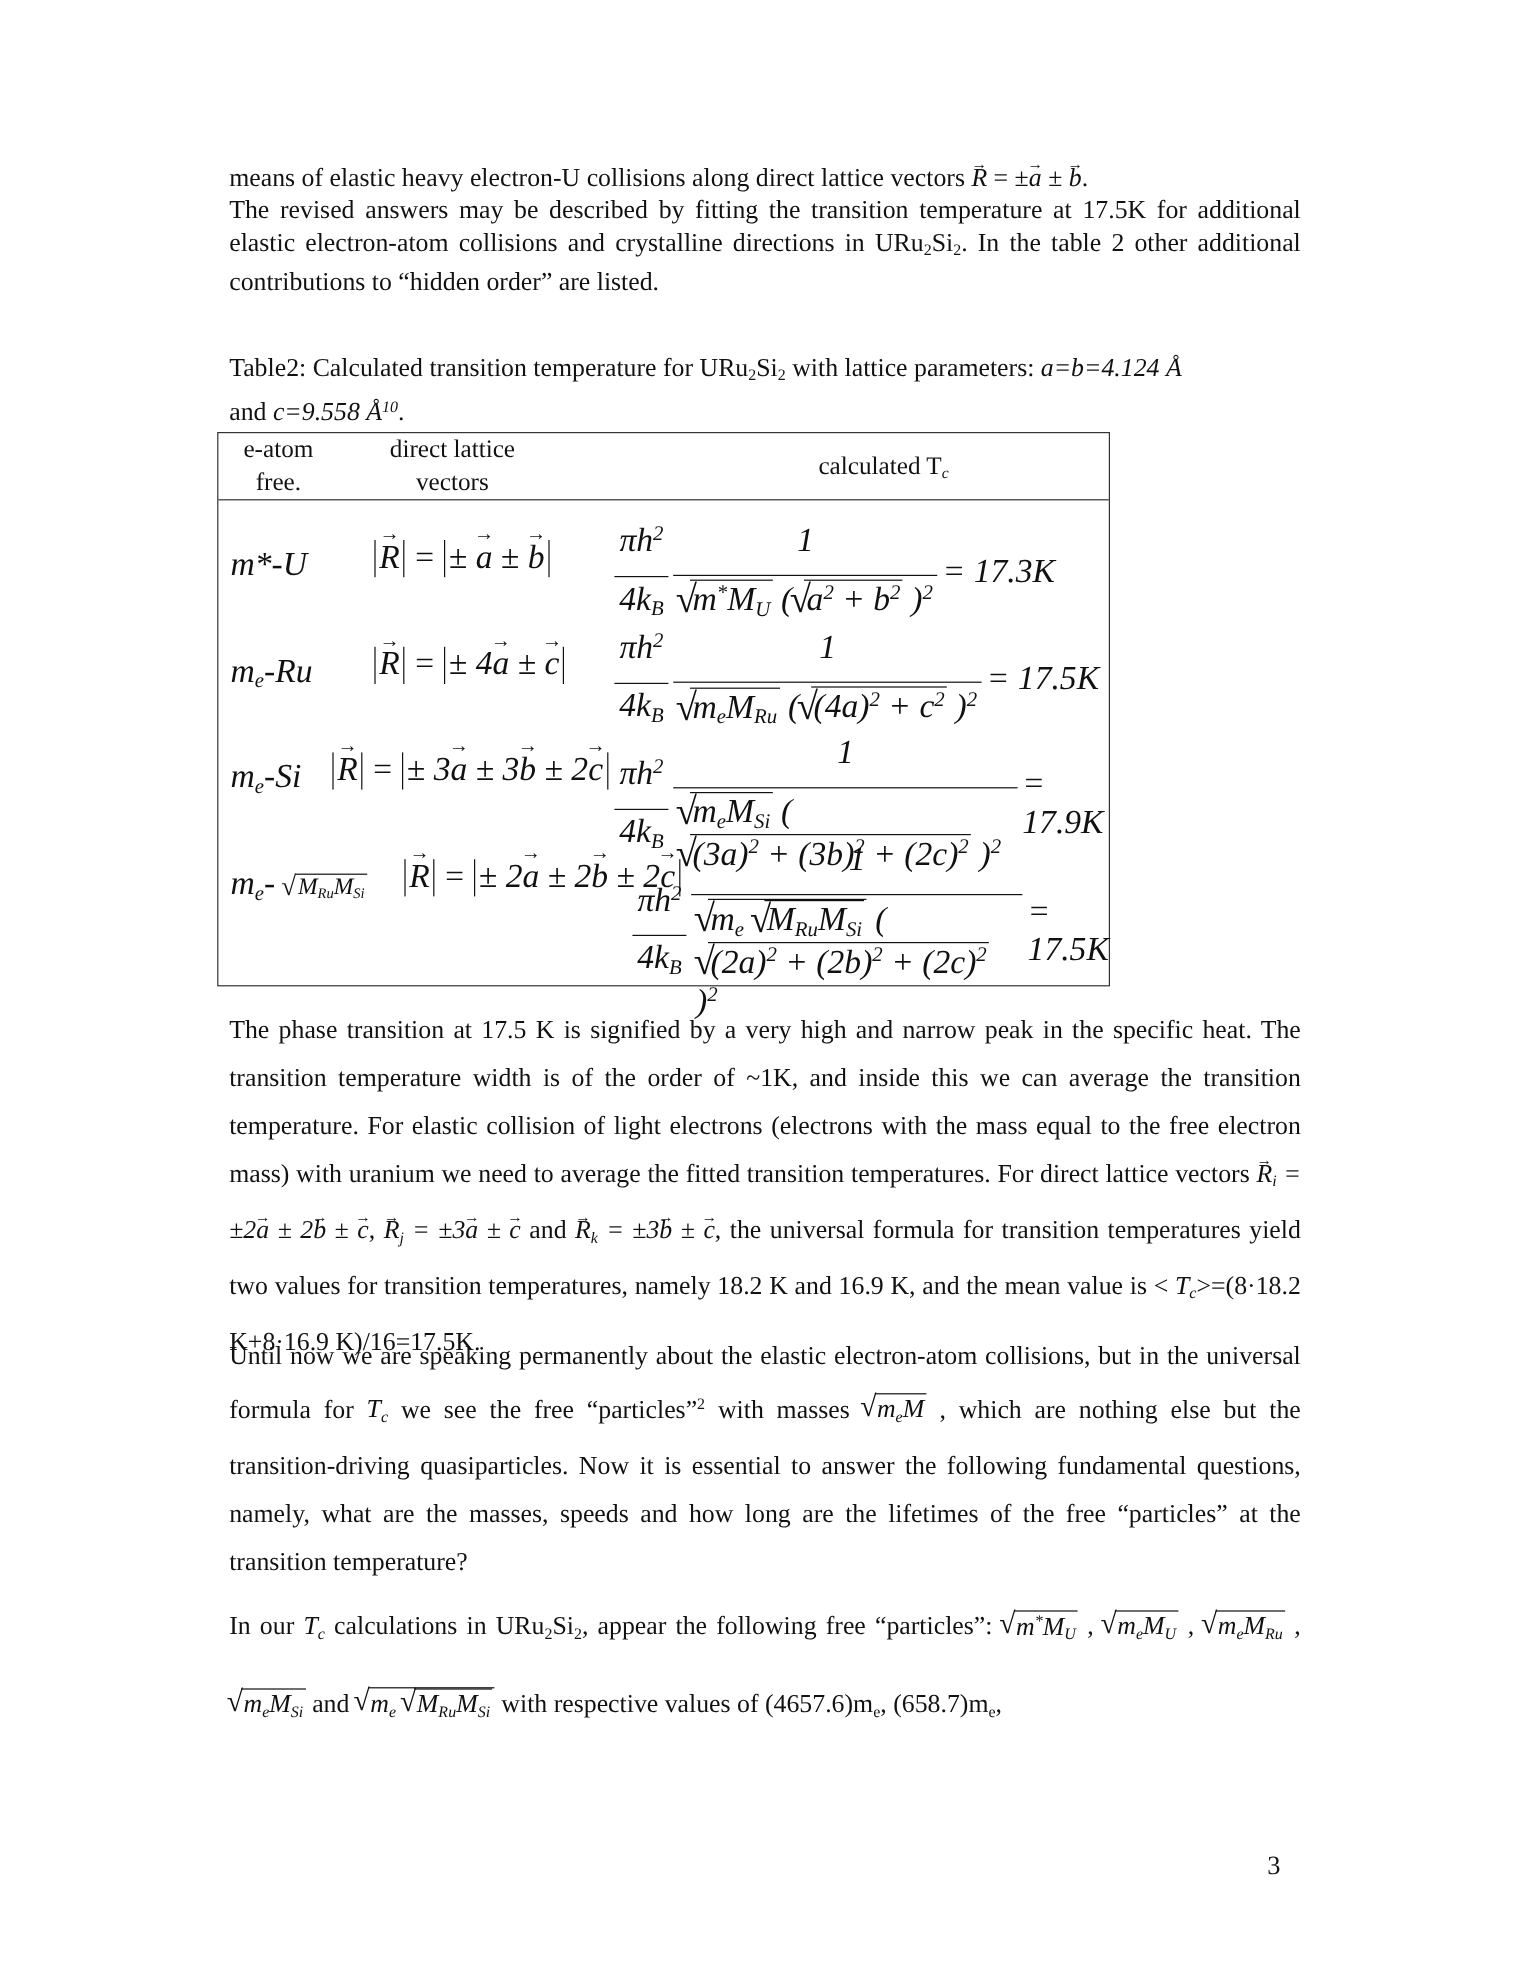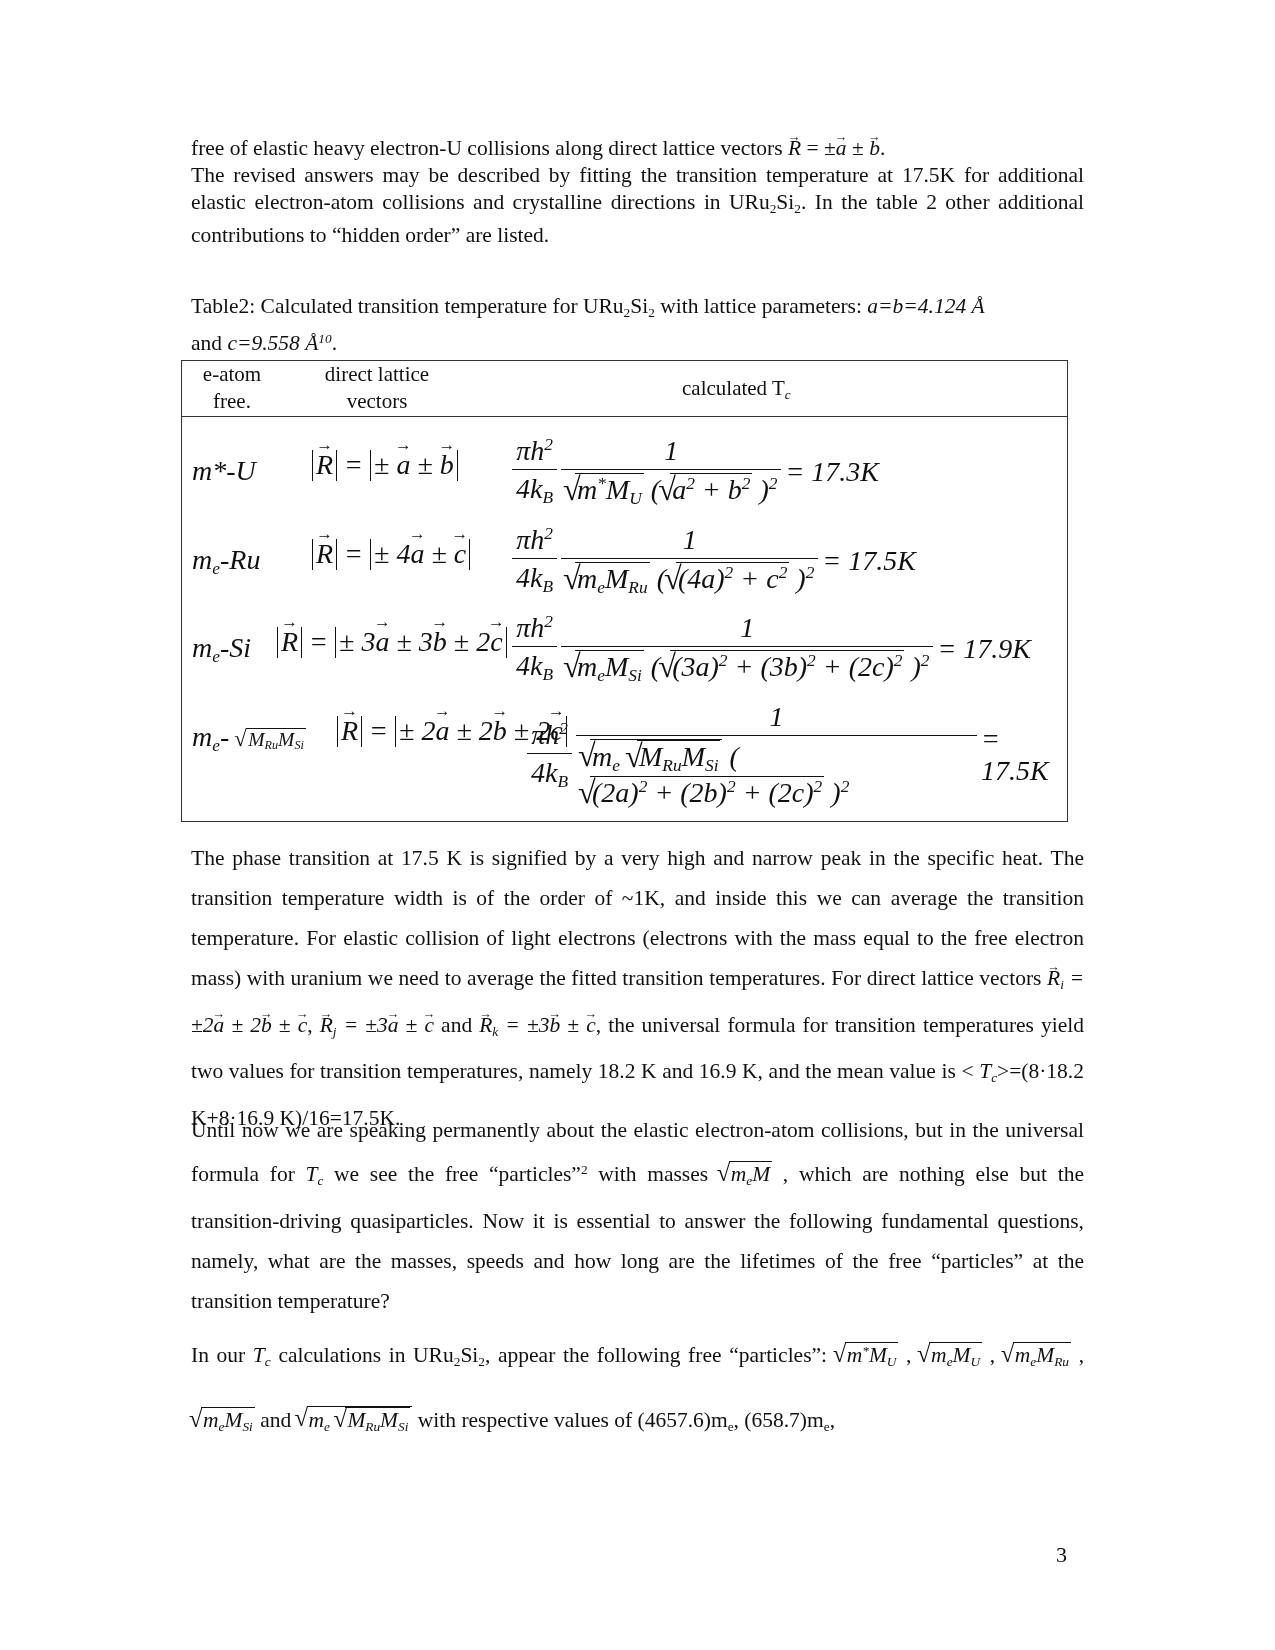--- a/index.html
+++ b/index.html
@@ -10,41 +10,41 @@
   .para.wide { line-height:40px; }
   .it { font-style:italic; }
   .sub { font-size:0.62em; vertical-align:-0.28em; }
   .sup { font-size:0.62em; vertical-align:0.55em; }
   .vec { position:relative; display:inline-block; font-style:italic; }
   .vec::before { content:"→"; position:absolute; top:-0.82em; left:50%; transform:translateX(-50%); font-size:0.6em; font-style:normal; }
   .abs { display:inline-block; border-left:1.3px solid #111; border-right:1.3px solid #111; padding:0 3px; line-height:1.1; }
   .sqrt { display:inline-block; border-top:1.3px solid #111; padding:0 2px; position:relative; margin-left:10px; line-height:1.15; }
   .sqrt::before { content:"√"; position:absolute; left:-12px; top:-3px; font-style:normal; font-size:1.15em; }
 
-  .table { position:absolute; left:181px; top:360px; width:887px; height:462px; border:1.3px solid #333; box-sizing:border-box; }
+  .table { position:absolute; left:181px; top:360px; width:744px; height:462px; border:1.3px solid #333; box-sizing:border-box; }
   .thead { position:absolute; left:0; top:0; width:100%; height:55px; border-bottom:1.3px solid #333; font-size:21px; }
   .th { position:absolute; text-align:center; line-height:27px; }
   .row { position:absolute; left:0; width:100%; height:80px; font-size:28px; }
   .cell-coll { position:absolute; left:10px; top:6px; font-style:italic; }
   .cell-vec { position:absolute; top:0; font-style:italic; }
   .cell-tc { position:absolute; top:-14px; font-style:italic; display:flex; align-items:center; }
   .frac { display:inline-flex; flex-direction:column; align-items:center; }
-  .frac .num { padding:0 4px 2px; }
+  .frac .num { padding:0 4px 12px; }
   .frac .den { border-top:1.3px solid #111; padding:3px 4px 0; }
   .eq { margin-left:4px; }
   .pagenum { position:absolute; left:1056px; top:1542px; font-size:22px; }
 </style>
 </head>
 <body>
 
 <div class="page">
 
   <div class="para" style="top:131px;">
     <div style="margin-top:4px;">
-      <span>free of elastic heavy electron-U collisions along direct lattice vectors </span>
+      <span>means of elastic heavy electron-U collisions along direct lattice vectors </span>
       <span><span class="vec">R</span> = ±<span class="vec">a</span> ± <span class="vec">b</span>.</span>
     </div>
     <div>
       <span>The revised answers may be described by fitting the transition temperature at 17.5K for additional elastic electron-atom collisions and crystalline directions in URu</span><span class="sub">2</span><span>Si</span><span class="sub">2</span><span>. In the table 2 other additional contributions to “hidden order” are listed.</span>
     </div>
   </div>
 
   <div class="para" style="top:293px; line-height:26px;">
     <span>Table2: Calculated transition temperature for URu</span><span class="sub">2</span><span>Si</span><span class="sub">2</span><span> with lattice parameters: </span><span class="it">a=b=4.124 Å</span><br>
     <span>and </span><span class="it">c=9.558 Å</span><span class="sup it">10</span><span>.</span>

